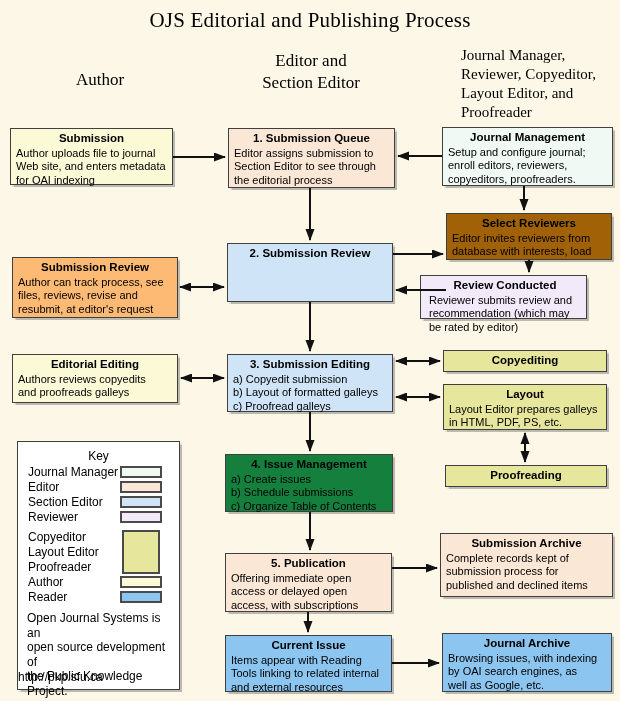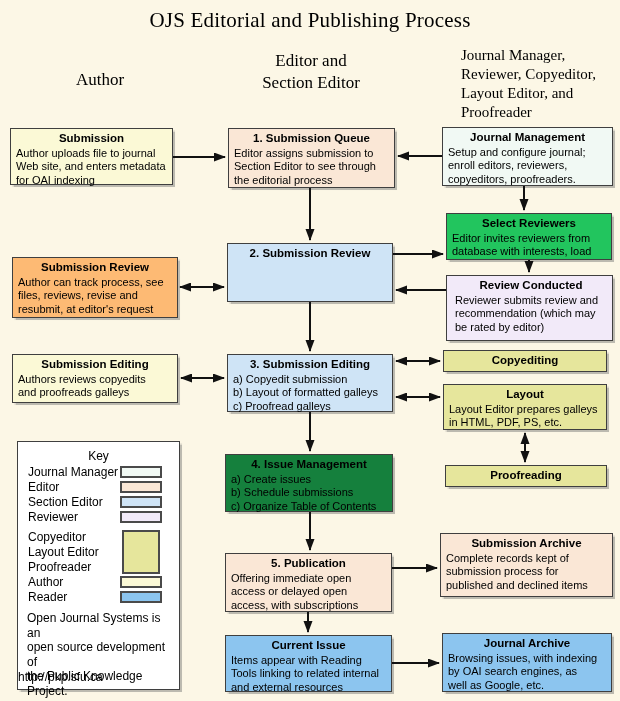--- a/index.html
+++ b/index.html
@@ -39,21 +39,21 @@
   
   #b-queue       {left:228px;top:128px;width:167px;height:60px;}
   #b-review2     {left:227px;top:243px;width:166px;height:59px;}
   #b-editing3    {left:227px;top:354px;width:166px;height:58px;}
   #b-issue4      {left:225px;top:454px;width:168px;height:58px;}
   #b-publication5{left:225px;top:553px;width:167px;height:59px;}
   #b-current6    {left:225px;top:635px;width:167px;height:57px;}
   
   #b-jm          {left:442px;top:127px;width:171px;height:59px;}
   #b-select-rev  {left:446px;top:213px;width:166px;height:47px;}
-  #b-rev-cond    {left:446px;top:275px;width:167px;height:66px;padding-left:8px;}
+  #b-rev-cond    {left:420px;top:275px;width:167px;height:44px;padding-left:8px;}
   #b-copyediting {left:443px;top:350px;width:164px;height:22px;}
   #b-layout      {left:443px;top:384px;width:164px;height:46px;}
   #b-proofreading{left:445px;top:465px;width:162px;height:22px;}
   #b-sub-archive {left:440px;top:533px;width:173px;height:64px;}
   #b-jrn-archive {left:442px;top:633px;width:170px;height:59px;}
 
   
   #key-box{
     position:absolute;left:17px;top:441px;width:163px;height:249px;
     box-sizing:border-box;border:1.5px solid #3f3f3f;
@@ -89,21 +89,21 @@
 Web site, and enters metadata
 for OAI indexing</div>
   </div>
   <div class="box" id="b-sub-review-left" style="background-color: #fdba74;">
     <div class="t">Submission Review</div>
     <div class="b">Author can track process, see
 files, reviews, revise and
 resubmit, at editor's request</div>
   </div>
   <div class="box" id="b-sub-edit-left" style="background-color: rgb(251, 249, 214);">
-    <div class="t">Submission Editing</div>
+    <div class="t">Editorial Editing</div>
     <div class="b">Authors reviews copyedits
 and proofreads galleys</div>
   </div>
 
   <div class="box" id="b-queue" style="background-color: rgb(250, 231, 214);">
     <div class="t">1. Submission Queue</div>
     <div class="b">Editor assigns submission to
 Section Editor to see through
 the editorial process</div>
   </div>
@@ -134,21 +134,21 @@
 Tools linking to related internal
 and external resources</div>
   </div>
 
   <div class="box" id="b-jm" style="background-color: rgb(241, 249, 244);">
     <div class="t">Journal Management</div>
     <div class="b">Setup and configure journal;
 enroll editors, reviewers,
 copyeditors, proofreaders.</div>
   </div>
-  <div class="box" id="b-select-rev" style="background-color: #22c55e;">
+  <div class="box" id="b-select-rev" style="background-color: #a16207;">
     <div class="t">Select Reviewers</div>
     <div class="b">Editor invites reviewers from
 database with interests, load</div>
   </div>
   <div class="box" id="b-rev-cond" style="background-color: rgb(242, 234, 249);">
     <div class="t">Review Conducted</div>
     <div class="b">Reviewer submits review and
 recommendation (which may
 be rated by editor)</div>
   </div>

